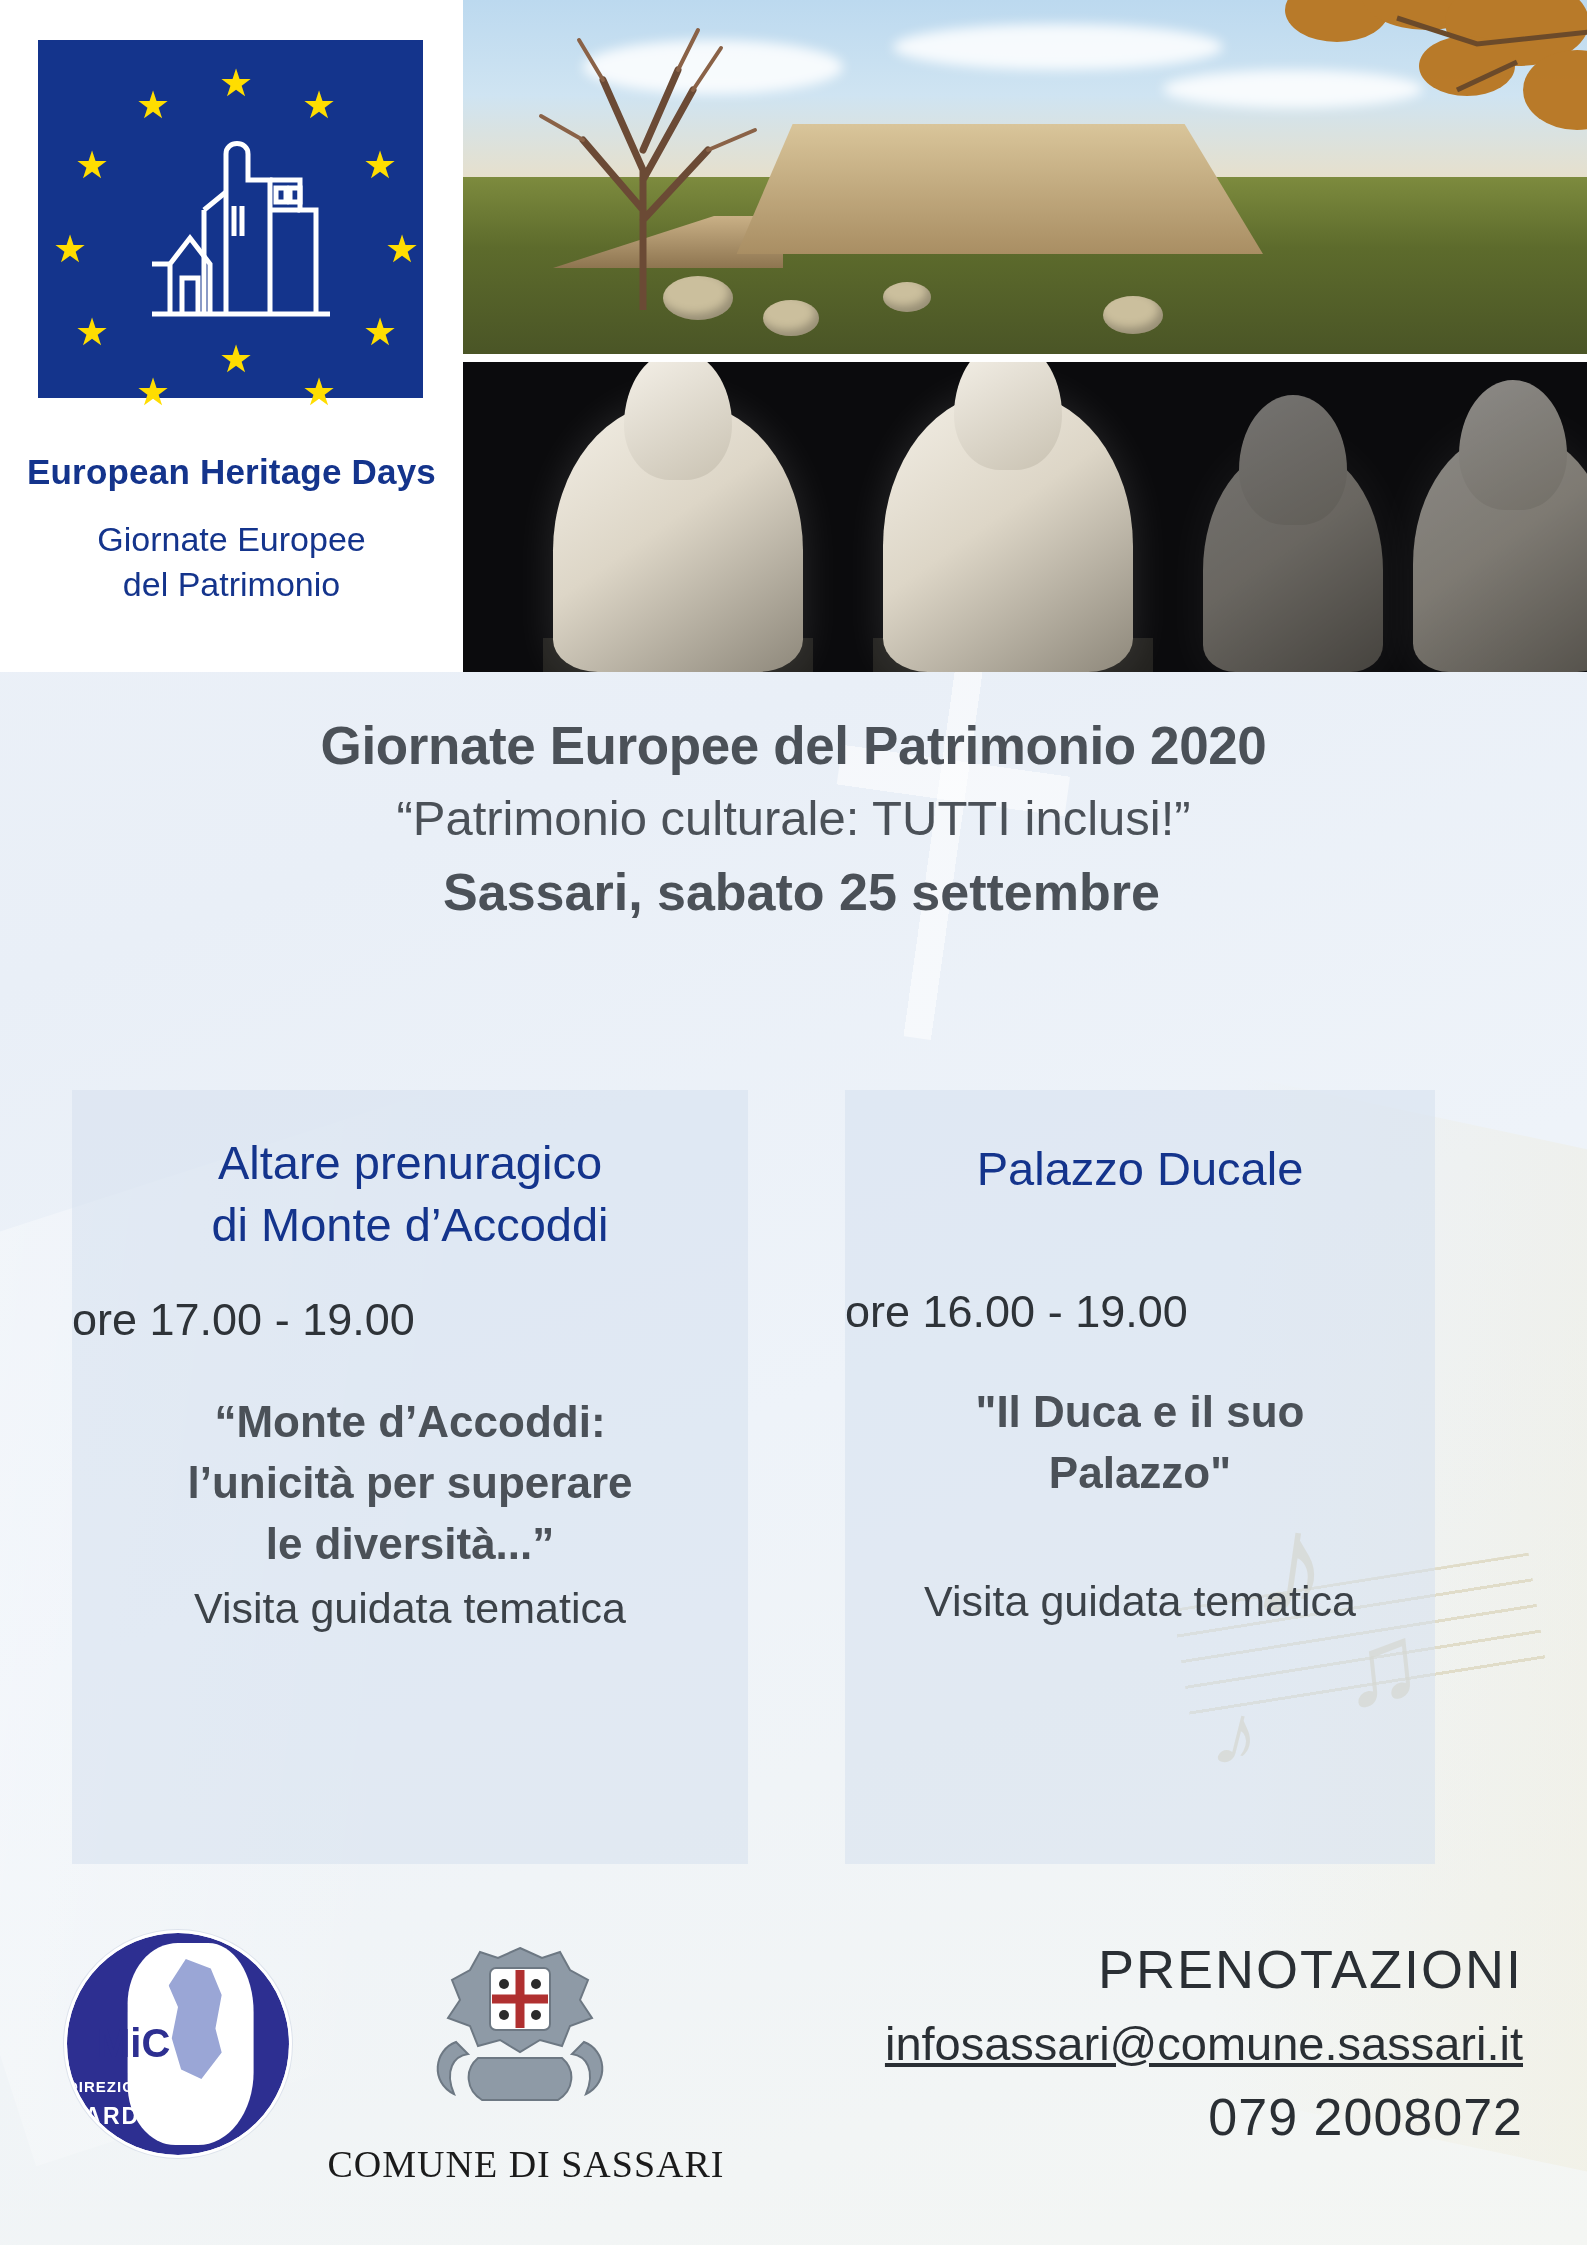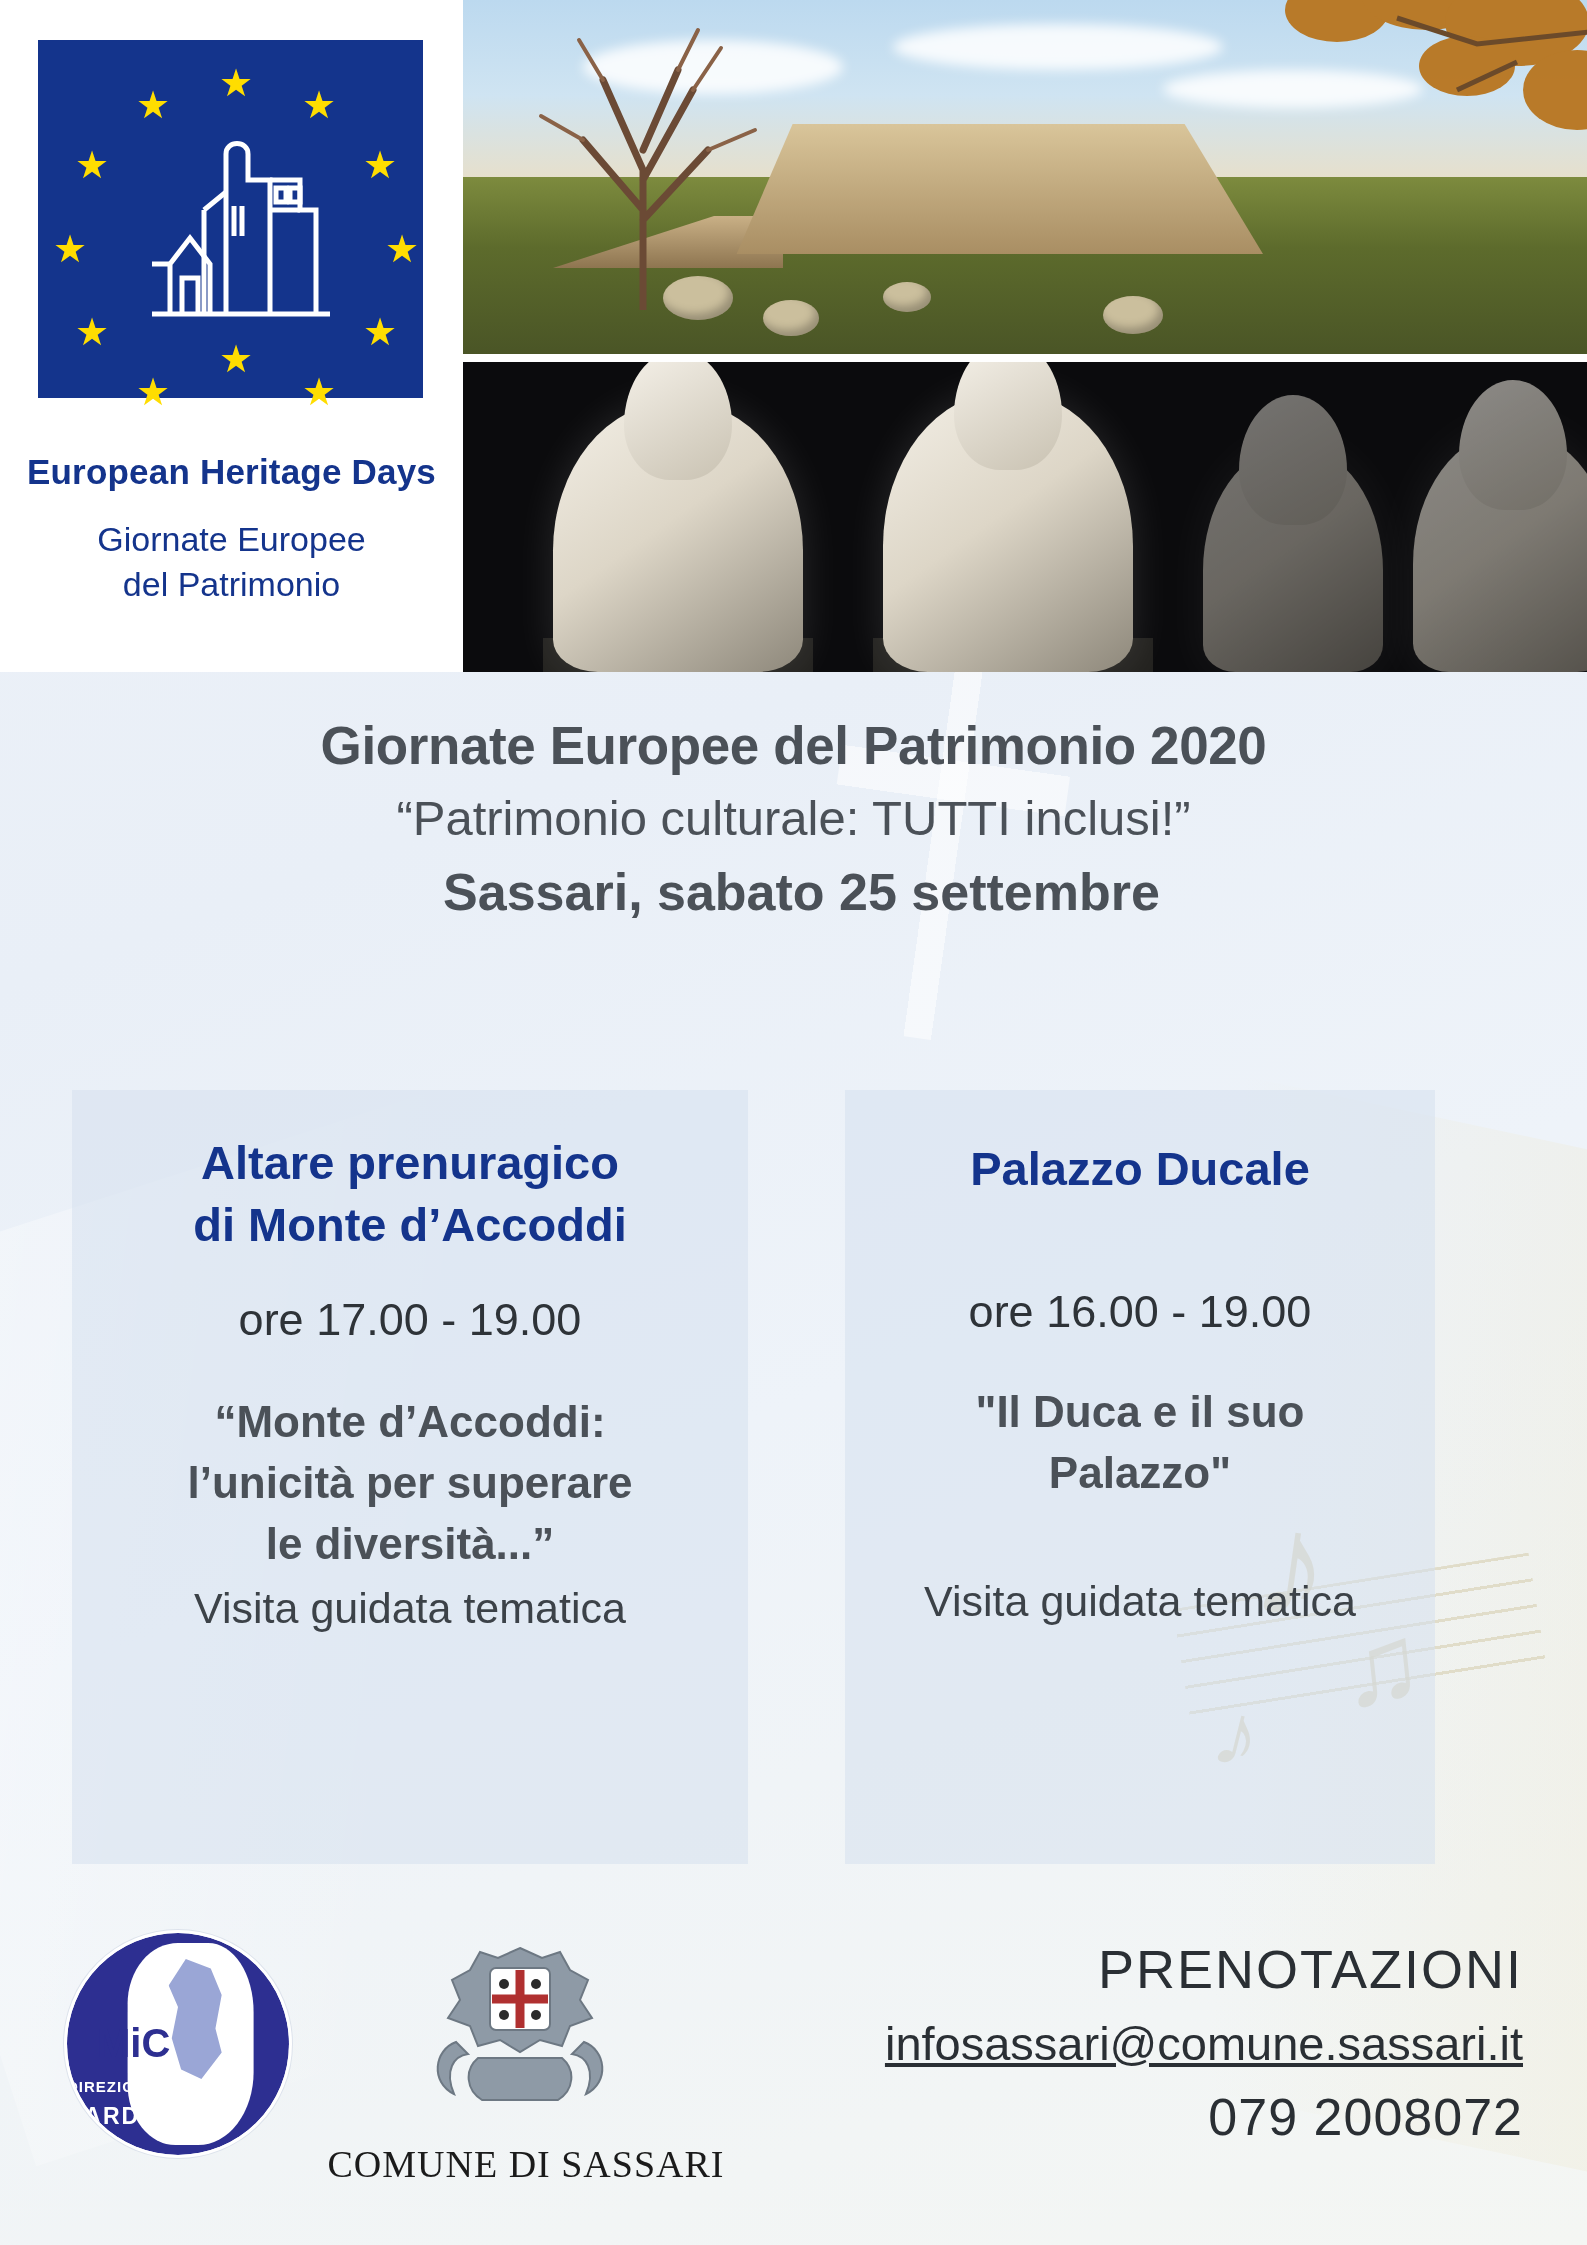--- a/index.html
+++ b/index.html
@@ -238,27 +238,26 @@
     position: absolute;
     background: rgba(214,224,238,0.55);
     top: 1090px;
   }
   .panel.left  { left: 72px;  width: 676px; height: 774px; }
   .panel.right { left: 845px; width: 590px; height: 774px; }
 
   .p-title {
     text-align: center;
     color: #14348c;
-    font-weight: 700;
+    font-weight: 400;
     font-size: 47px;
     line-height: 1.32;
     padding-top: 42px;
   }
   .p-time {
-    text-align: center;
     color: #2e3338;
     font-size: 45px;
     font-family: "Liberation Sans Narrow", "Liberation Sans", sans-serif;
   }
   .p-quote {
     text-align: center;
     color: #4b5158;
     font-weight: 700;
     font-size: 44px;
     line-height: 1.38;

